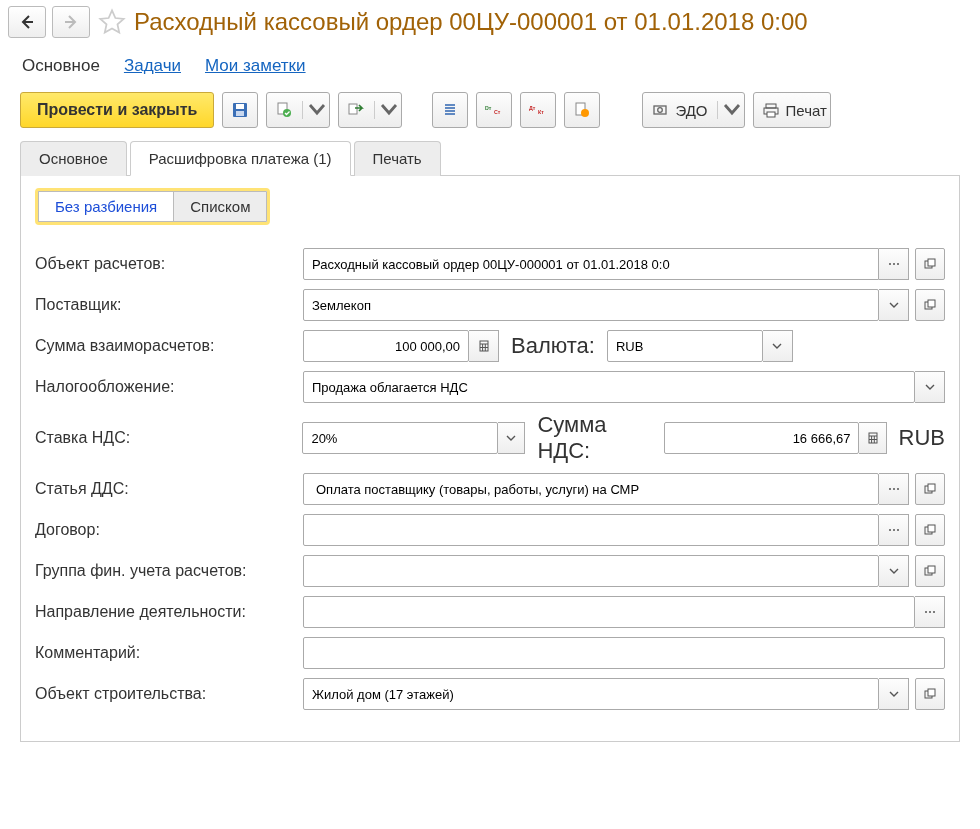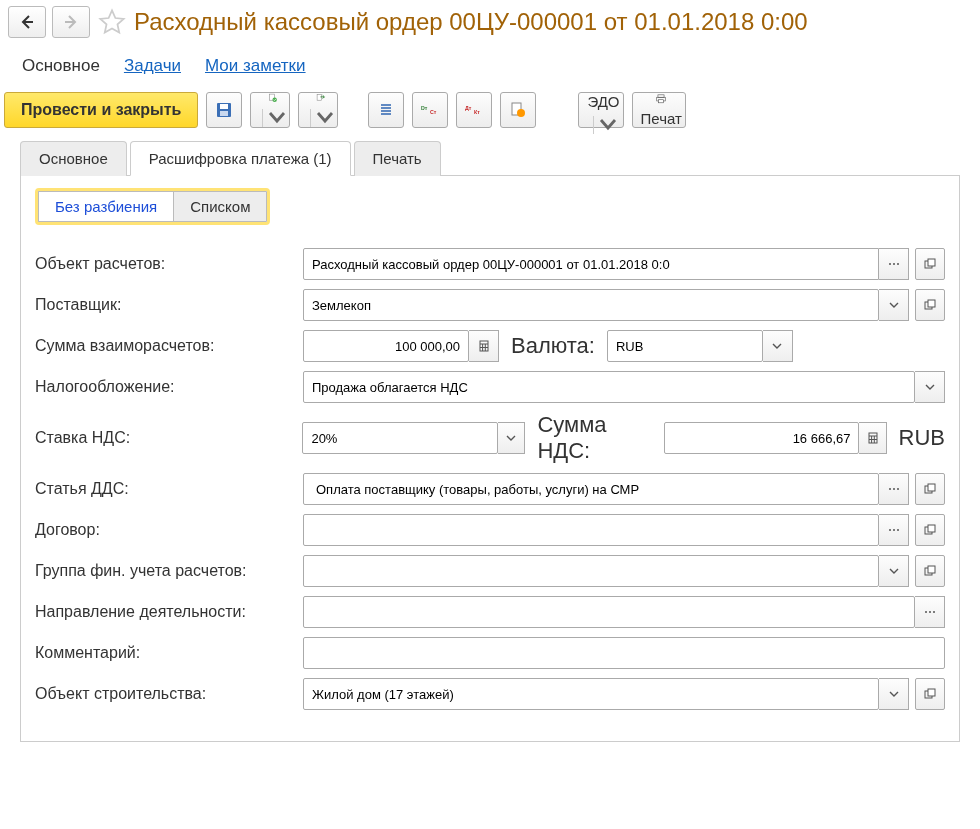--- a/index.html
+++ b/index.html
@@ -55,21 +55,21 @@
   font-size: 17px;
 }
 .view-tab {
   cursor: pointer;
 }
 .view-tab.active { color: #333; }
 .view-tab.link { color: #1565c0; text-decoration: underline; }
 .toolbar {
   display: flex;
   gap: 8px;
-  padding: 6px 20px 10px 4px;
+  padding: 6px 20px 10px 20px;
   align-items: flex-end;
 }
 .btn {
   height: 36px;
   border: 1px solid #aaa;
   background: linear-gradient(#fdfdfd,#ededed);
   border-radius: 3px;
   display: flex;
   align-items: center;
   justify-content: center;
@@ -79,21 +79,21 @@
   gap: 6px;
 }
 .btn.yellow {
   background: linear-gradient(#ffe96b,#ffd72a);
   border-color: #caa93a;
   font-weight: bold;
   padding: 0 16px;
   font-size: 16px;
 }
 .btn svg { width: 18px; height: 18px; }
-.btn.split { padding-right: 3px; flex-direction: column; }
+.btn.split { padding-right: 3px; }
 .split-caret {
   border-left: 1px solid #ccc;
   padding-left: 5px;
   margin-left: 3px;
   display:flex;
   align-items:center;
 }
 .tb-gap {width:26px;}
 .doc-tabs {
   display: flex;

